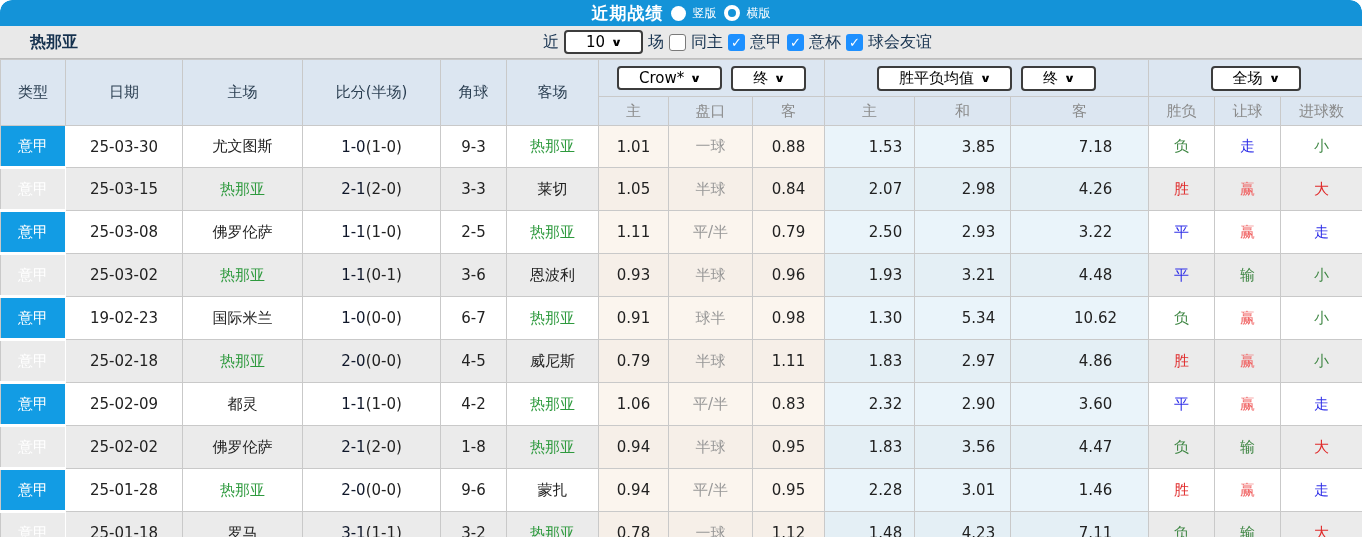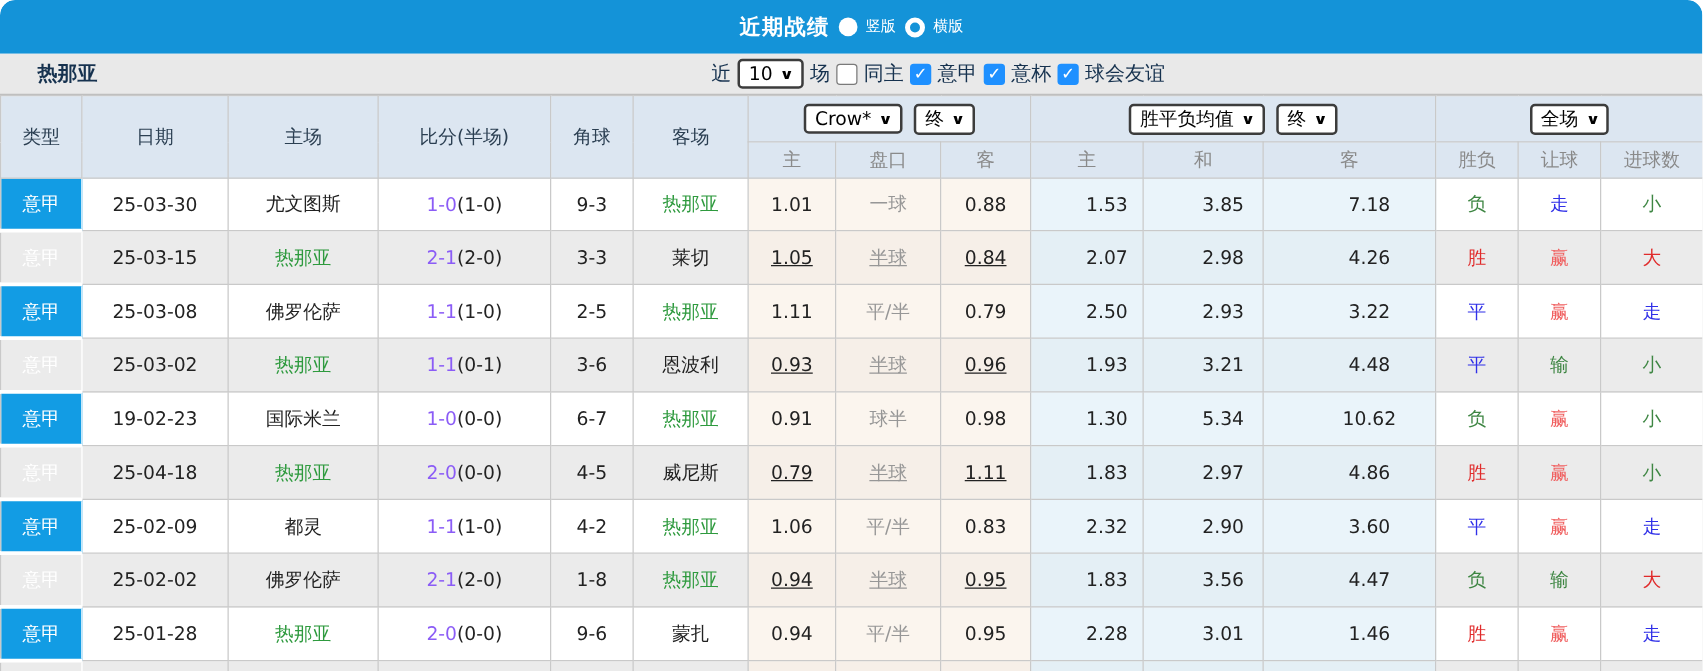--- a/index.html
+++ b/index.html
@@ -1,56 +1,56 @@
 <!DOCTYPE html>
 <html><head>
 <meta charset="utf-8">
 <style>
   html,body{margin:0;padding:0;background:#ffffff;font-family:"DejaVu Sans",sans-serif;}
   .page{width:1362px;height:537px;border-radius:12px 12px 0 0;overflow:hidden;background:#fff;}
 
   
-  .topbar{height:43px;background:#1493d8;display:flex;align-items:center;justify-content:center;gap:7px;border-radius:12px 12px 0 0;}
+  .topbar{height:26px;background:#1493d8;display:flex;align-items:center;justify-content:center;gap:7px;border-radius:12px 12px 0 0;}
   .topbar .title{color:#fff;font-weight:bold;font-size:17px;letter-spacing:1px;}
   .radio{display:inline-block;border-radius:50%;cursor:pointer;}
   .radio.selected{width:15px;height:15px;background:#fff;}
   .radio.unselected{width:16px;height:16px;border:4px solid #fff;box-sizing:border-box;background:transparent;}
   .radio-label{color:#fff;font-size:12px;cursor:pointer;}
 
   
   .filterbar{height:33px;background:#e9e9e9;display:flex;align-items:center;font-size:16px;color:#16324f;border-bottom:1px solid #bfbfbf;box-sizing:border-box;}
   .team-name{font-weight:bold;margin-left:30px;font-size:16px;color:#16324f;}
   .filter-controls{margin-left:auto;margin-right:430px;display:flex;align-items:center;gap:5px;}
-  .sel{display:inline-flex;align-items:center;gap:7px;background:#fff;border:2px solid #3c3c3c;border-radius:4px;padding:1px 7px;font-size:15px;color:#000;cursor:pointer;white-space:nowrap;}
+  .sel{display:inline-flex;align-items:center;gap:7px;background:#fff;border:2px solid #3c3c3c;border-radius:4px;padding:1px 20px;font-size:15px;color:#000;cursor:pointer;white-space:nowrap;}
   .sel .chev{font-size:11px;font-weight:bold;transform:scaleX(1.3);}
   .checkbox{width:17px;height:17px;border-radius:3px;display:inline-flex;align-items:center;justify-content:center;box-sizing:border-box;cursor:pointer;}
   .checkbox.unchecked{background:#fff;border:1.5px solid #7a7a7a;}
   .checkbox.checked{background:#1e90ff;color:#fff;font-size:13px;font-weight:bold;}
 
   
   table{border-collapse:collapse;table-layout:fixed;width:1362px;font-size:15px;}
   col.c1{width:65px}col.c2{width:117px}col.c3{width:120px}col.c4{width:138px}col.c5{width:66px}
   col.c6{width:92px}col.c7{width:70px}col.c8{width:84px}col.c9{width:72px}col.c10{width:90px}
   col.c11{width:96px}col.c12{width:138px}col.c13{width:66px}col.c14{width:66px}col.c15{width:82px}
   th,td{border:1px solid #c9c9c9;text-align:center;padding:0;}
   thead th{background:#dce6f1;color:#2b3f52;font-weight:normal;font-size:15px;}
   tr.hrow1 th{height:36px;}
   tr.hrow2 th{height:28px;color:#8a8a8a;}
   .grp{border-bottom:none;}
   .grpbox{display:flex;align-items:center;justify-content:center;gap:9px;}
   tbody td{height:40px;color:#222;}
   tbody tr.alt td{background:#ebebeb;}
   td.league{background:#129ce4;color:#fff;border-bottom:3px solid #fff;border-top:none;border-right:1px solid #fff;font-size:15px;}
   td.cream{background:#fbf5ee;}
-  tr.alt td.cream{background:#f6efe8;text-decoration:underline;}
+  tr.alt td.cream{background:#f6efe8;}
   td.lblue{background:#eaf4fa;padding-left:32px;}
   tr.alt td.lblue{background:#e4eff5;}
   .tgreen{color:#2e9a3e;}
   .gray{color:#979797;}
-  .sred{color:#8b5cf6;}
+  .sred{color:#0f172a;}
   .c-red{color:#e02b2b;}
   .c-pink{color:#f05f5f;}
   .c-blue{color:#3030e8;}
   .c-green{color:#3e8643;}
 </style>
 </head>
 <body>
 
 <div class="page">
 
@@ -234,21 +234,21 @@
           <td class="cream">0.98</td>
           <td class="lblue">1.30</td>
           <td class="lblue">5.34</td>
           <td class="lblue">10.62</td>
           <td class="c-green">负</td>
           <td class="c-pink">赢</td>
           <td class="c-green">小</td>
         </tr>
         <tr class="alt">
           <td class="league">意甲</td>
-          <td>25-04-18</td>
+          <td>25-02-18</td>
           <td class="tgreen">热那亚</td>
           <td><span class="sred">2-0</span><span>(0-0)</span></td>
           <td>4-5</td>
           <td>威尼斯</td>
           <td class="cream">0.79</td>
           <td class="cream gray">半球</td>
           <td class="cream">1.11</td>
           <td class="lblue">1.83</td>
           <td class="lblue">2.97</td>
           <td class="lblue">4.86</td>

